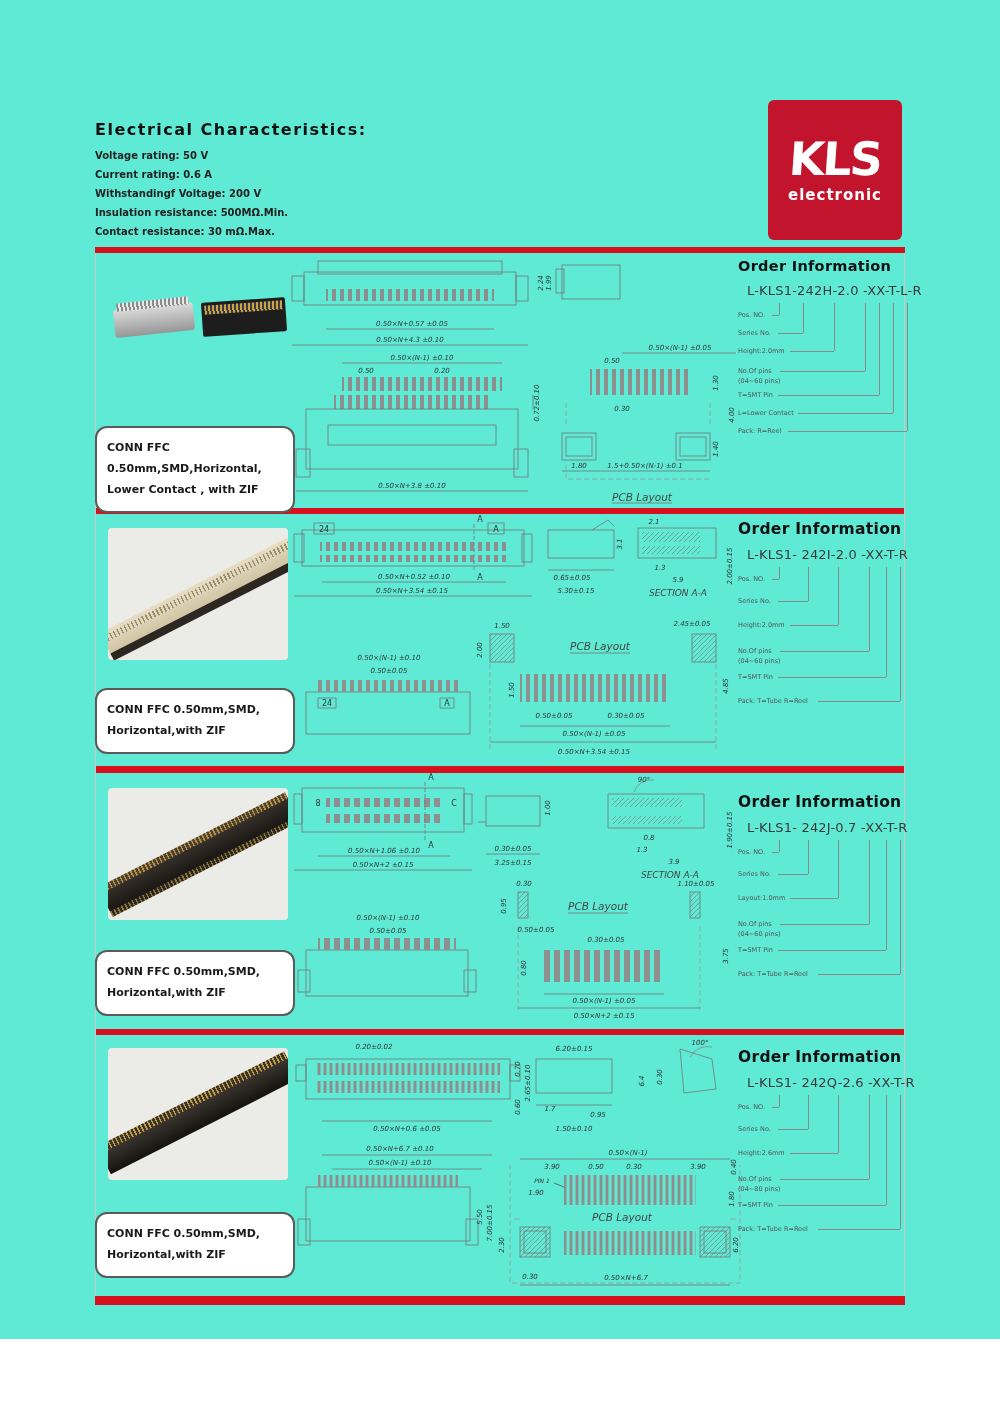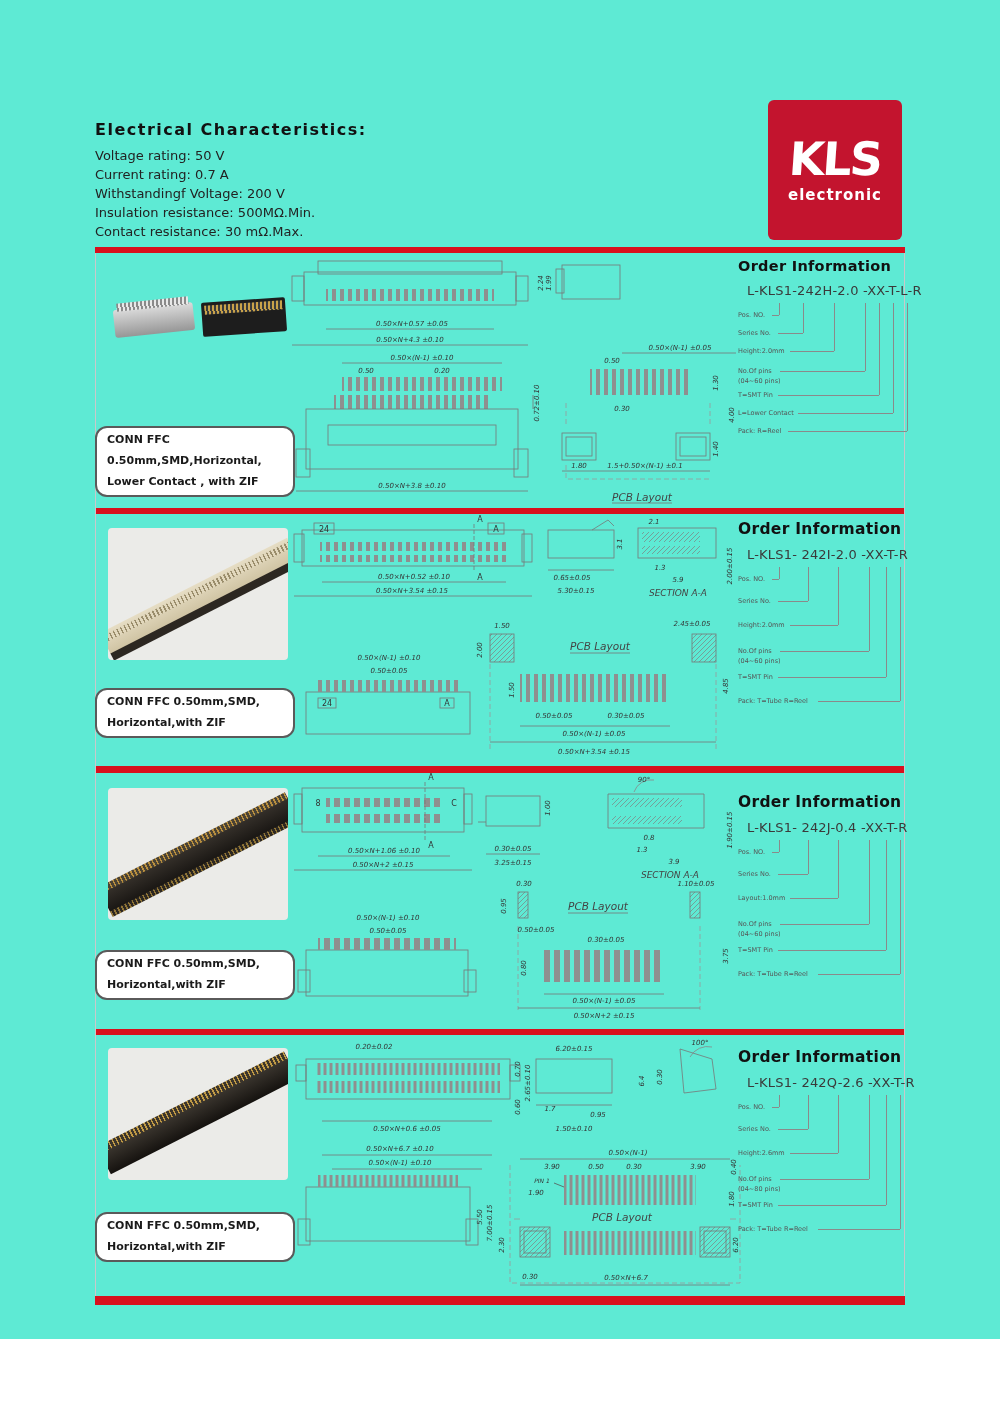--- a/index.html
+++ b/index.html
@@ -1,30 +1,30 @@
 <!DOCTYPE html>
 <html><head>
 <meta charset="utf-8">
 <style>
   html,body{margin:0;padding:0;background:#fff;}
   .page{position:relative;width:1000px;height:1339px;background:#5eead4;overflow:hidden;
         font-family:"DejaVu Sans","Liberation Sans",sans-serif;color:#222;}
   .abs{position:absolute;}
   
   .ec-title{font-size:16px;font-weight:bold;letter-spacing:1.5px;color:#111;}
-  .spec{font-size:13px;color:#222;line-height:19px;}
+  .spec{font-size:10px;color:#222;line-height:19px;font-weight:bold;}
   .logo{border-radius:6px;display:flex;flex-direction:column;align-items:center;justify-content:center;}
   .logo .brand{color:#fff;font-weight:bold;font-size:46px;letter-spacing:-2px;transform:skewX(-4deg);line-height:1;}
   .logo .sub{color:#fff;font-weight:bold;font-size:15px;letter-spacing:1px;margin-top:4px;text-align:center;}
   
   .redbar{position:absolute;left:95px;width:810px;}
   .frameline{position:absolute;width:1px;background:#c9c9c9;}
   
   .labelbox{position:absolute;border:2px solid #5a5a5a;border-radius:12px;background:#fff;
-            padding:2px 10px;font-weight:bold;font-size:11px;line-height:1.9;color:#1a1a1a;}
+            padding:10px 10px;font-weight:bold;font-size:11px;line-height:1.9;color:#1a1a1a;}
   
   .order{position:absolute;width:175px;}
   .otitle{font-size:15.5px;font-weight:bold;color:#111;letter-spacing:0.3px;}
   .part{font-size:13px;color:#3a3a3a;margin-top:9px;white-space:nowrap;letter-spacing:0.2px;margin-left:9px;}
   .leads{position:relative;margin-top:3px;height:148px;}
   .co{position:absolute;left:0;font-size:6.5px;color:#555;line-height:1.5;white-space:nowrap;}
   .hl{position:absolute;border-top:1px solid #8a8a8a;height:0;}
   .vl{position:absolute;border-left:1px solid #8a8a8a;width:0;}
   
   .photobox{position:absolute;background:#ebebe8;border-radius:4px;overflow:hidden;}
@@ -36,21 +36,21 @@
   svg text.cap9{font-family:"DejaVu Sans",sans-serif;font-style:italic;font-size:9px;fill:#444;text-anchor:middle;}
   svg text.tiny{font-family:"DejaVu Sans",sans-serif;font-style:italic;font-size:6px;fill:#333;text-anchor:middle;}
 </style>
 </head>
 <body>
 
 <div class="page">
 
   <div class="abs ec-title" style="left:95px;top:120px">Electrical Characteristics:</div>
   <div class="abs spec" style="left:95px;top:146px">Voltage rating: 50 V</div>
-  <div class="abs spec" style="left:95px;top:165px">Current rating: 0.7 A</div>
+  <div class="abs spec" style="left:95px;top:165px">Current rating: 0.6 A</div>
   <div class="abs spec" style="left:95px;top:184px">Withstandingf  Voltage: 200 V</div>
   <div class="abs spec" style="left:95px;top:203px">Insulation resistance: 500MΩ.Min.</div>
   <div class="abs spec" style="left:95px;top:222px">Contact resistance: 30 mΩ.Max.</div>
 
   <div class="abs logo" style="left: 768px; top: 100px; width: 134px; height: 140px; background: rgb(195, 20, 46);">
     <div class="brand">KLS</div>
     <div class="sub">electronic</div>
   </div>
 
   <div class="redbar" style="top: 247px; height: 6px; background: rgb(216, 16, 29);"></div>
@@ -367,21 +367,21 @@
     <text class="d" x="314" y="172">0.30±0.05</text>
     <text class="d" transform="rotate(-90 436 186)" x="436" y="186">3.75</text>
     <text class="d" x="312" y="233">0.50×(N-1) ±0.05</text>
     <text class="d" x="312" y="248">0.50×N+2 ±0.15</text>
     <text class="d" x="96" y="150">0.50×(N-1) ±0.10</text>
     <text class="d" x="96" y="163">0.50±0.05</text>
   </svg>
 
   <div class="order" style="left:738px;top:793px">
     <div class="otitle">Order Information</div>
-    <div class="part">L-KLS1- 242J-0.4 -XX-T-R</div>
+    <div class="part">L-KLS1- 242J-0.7 -XX-T-R</div>
     <div class="leads">
       <div class="co" style="top:10px">
           <div>Pos. NO.</div>
         </div>
       <i class="hl" style="left:34px;top:14px;width:7px"></i>
         <i class="vl" style="left:41px;top:2px;height:12px"></i>
       <div class="co" style="top:32px">
           <div>Series No.</div>
         </div>
       <i class="hl" style="left:40px;top:36px;width:30px"></i>

